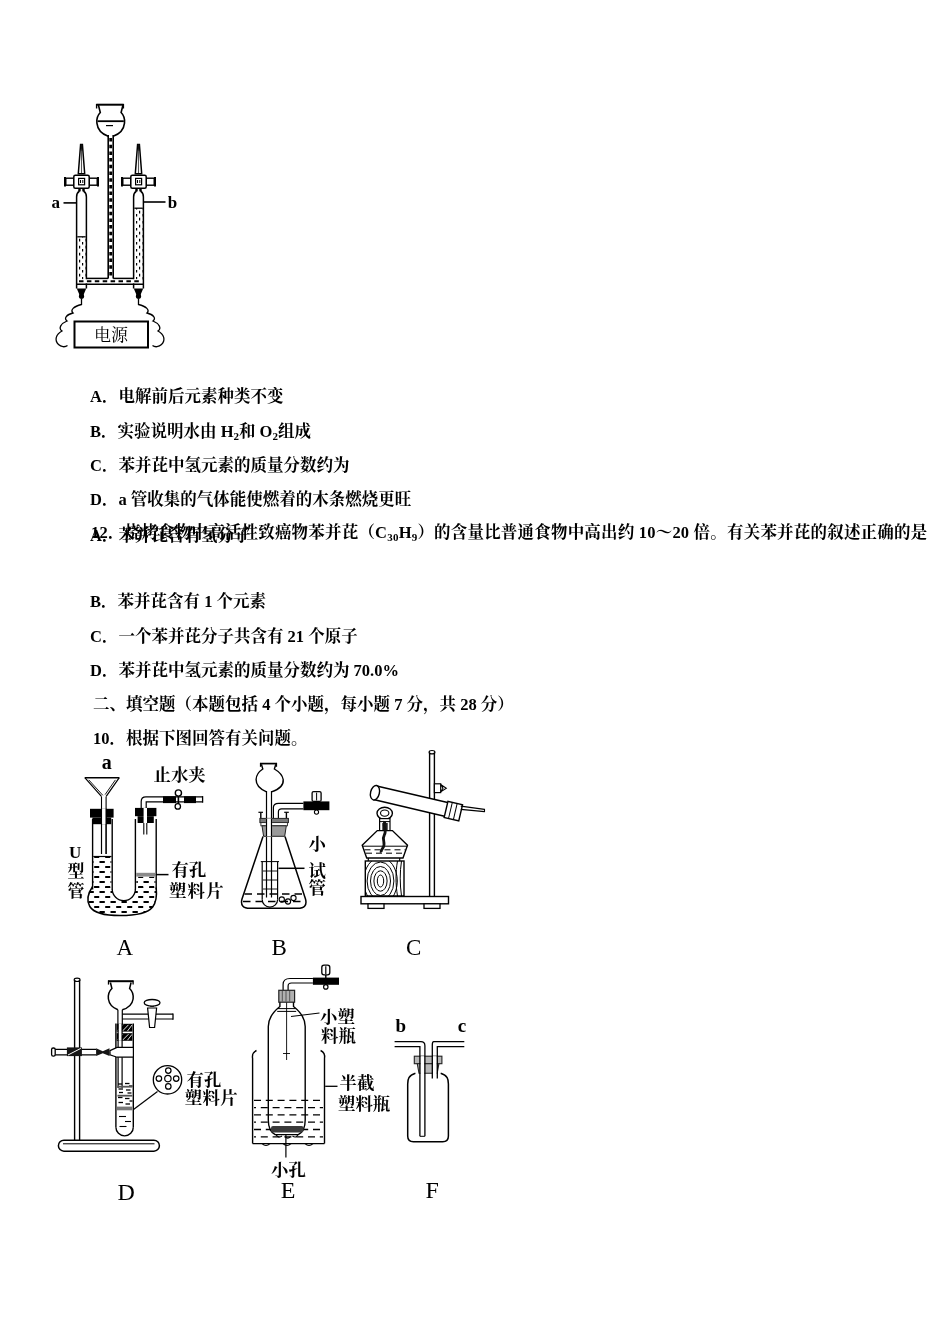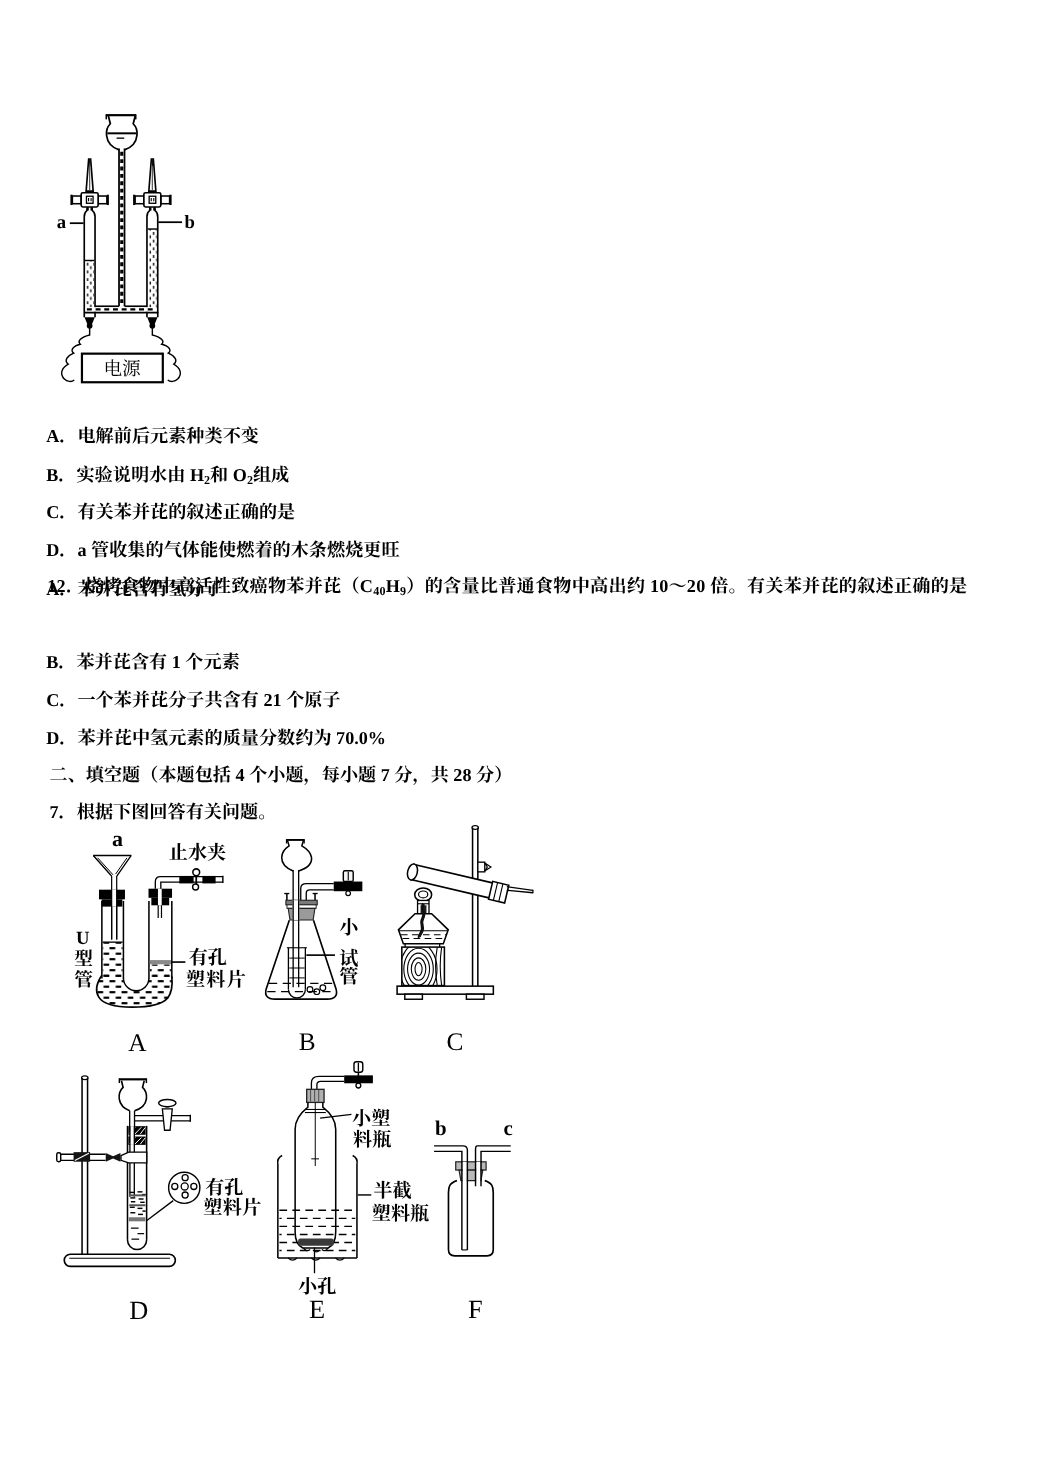--- a/index.html
+++ b/index.html
@@ -1,36 +1,36 @@
 <!DOCTYPE html>
 <html><head>
 <meta charset="utf-8">
 <style>
 html,body{margin:0;padding:0;background:#fff;}
 body{width:950px;height:1344px;position:relative;overflow:hidden;
  font-family:"Liberation Serif","Noto Serif CJK SC","Noto Serif SC",serif;
  -webkit-font-smoothing:antialiased;}
-.ln{position:absolute;font-size:16.5px;font-weight:bold;color:#000;white-space:nowrap;line-height:20px;}
+.ln{position:absolute;font-size:16.5px;font-weight:bold;color:#000;white-space:nowrap;line-height:20px;margin-left:48px;}
 .ln sub{font-size:11px;font-weight:bold;vertical-align:baseline;position:relative;bottom:-3px;line-height:0;}
 svg{position:absolute;left:0;top:0;}
 svg text{font-family:"Liberation Serif","Noto Serif CJK SC","Noto Serif SC",serif;fill:#000;}
 </style>
 </head>
 <body>
 <div class="ln" style="left:42px;top:387px">A．电解前后元素种类不变</div>
 <div class="ln" style="left:42px;top:422px">B．实验说明水由 H<sub>2</sub>和 O<sub>2</sub>组成</div>
-<div class="ln" style="left:42px;top:456px">C．有关苯并芘的叙述正确的是</div>
+<div class="ln" style="left:42px;top:456px">C．苯并芘中氢元素的质量分数约为</div>
 <div class="ln" style="left:42px;top:490px">D．a 管收集的气体能使燃着的木条燃烧更旺</div>
-<div class="ln" style="left:43px;top:523px;letter-spacing:0.2px">12．烧烤食物中高活性致癌物苯并芘（C<sub>40</sub>H<sub>9</sub>）的含量比普通食物中高出约 10～20 倍。有关苯并芘的叙述正确的是</div>
+<div class="ln" style="left:43px;top:523px;letter-spacing:0.2px">12．烧烤食物中高活性致癌物苯并芘（C<sub>30</sub>H<sub>9</sub>）的含量比普通食物中高出约 10～20 倍。有关苯并芘的叙述正确的是</div>
 <div class="ln" style="left:42px;top:526px">A．苯并芘含有氢分子</div>
 <div class="ln" style="left:42px;top:592px">B．苯并芘含有 1 个元素</div>
 <div class="ln" style="left:42px;top:627px">C．一个苯并芘分子共含有 21 个原子</div>
 <div class="ln" style="left:42px;top:661px">D．苯并芘中氢元素的质量分数约为 70.0%</div>
 <div class="ln" style="left:45px;top:695px">二、填空题（本题包括 4 个小题，每小题 7 分，共 28 分）</div>
-<div class="ln" style="left:45px;top:729px">7．根据下图回答有关问题。</div>
+<div class="ln" style="left:45px;top:729px">10．根据下图回答有关问题。</div>
 <svg width="950" height="1344" viewBox="0 0 950 1344">
 <g id="fig1" stroke="#000" fill="none" stroke-width="1.5">
 <defs>
 <pattern id="spk" width="6" height="7" patternUnits="userSpaceOnUse">
 <line x1="1.6" y1="0.8" x2="1.6" y2="3.6" stroke="#000" stroke-width="1.2"></line>
 <line x1="4.6" y1="4" x2="4.6" y2="6.6" stroke="#000" stroke-width="1.2"></line>
 </pattern>
 </defs>
 
 <path d="M76.6,288.5 V197 Q76.6,193 79,191.5 L79.6,188.2 M86.4,288.5 V197 Q86.4,193 84,191.5 L83.4,188.2"></path>

